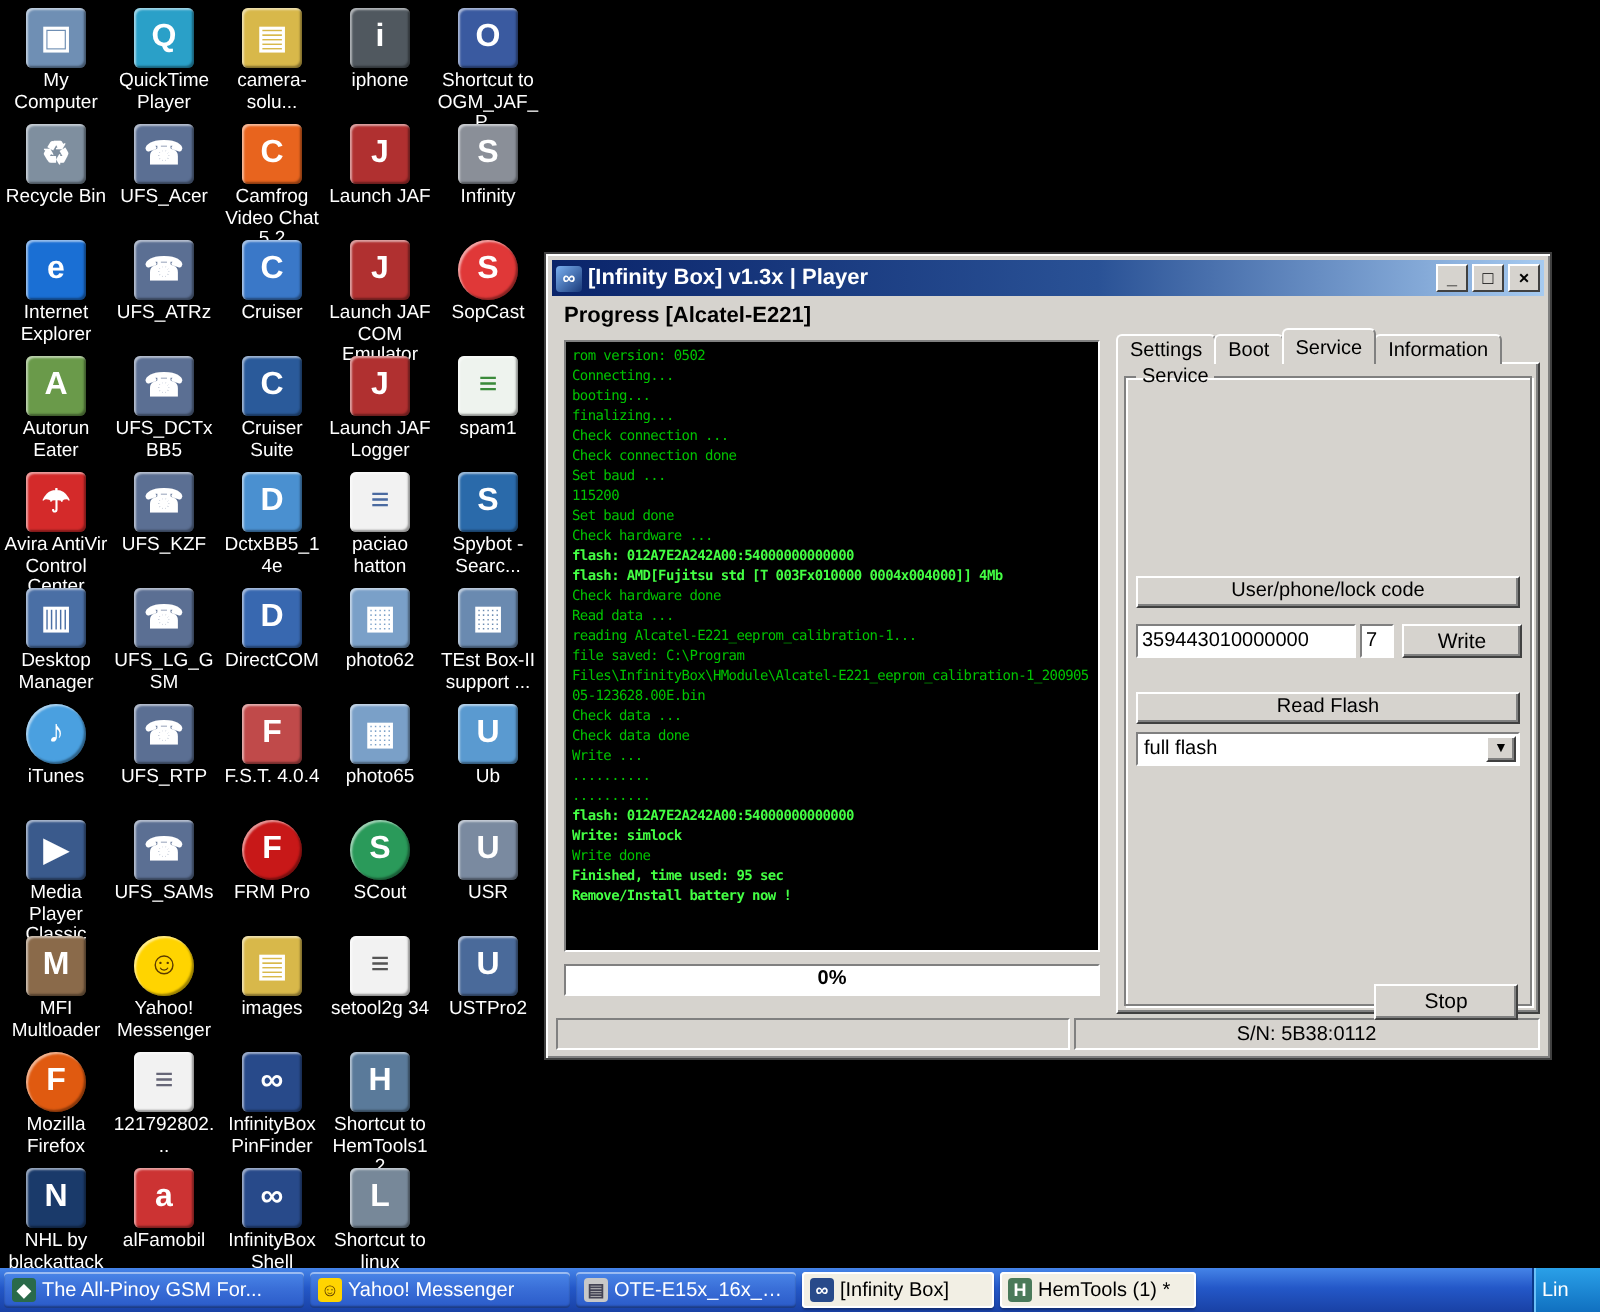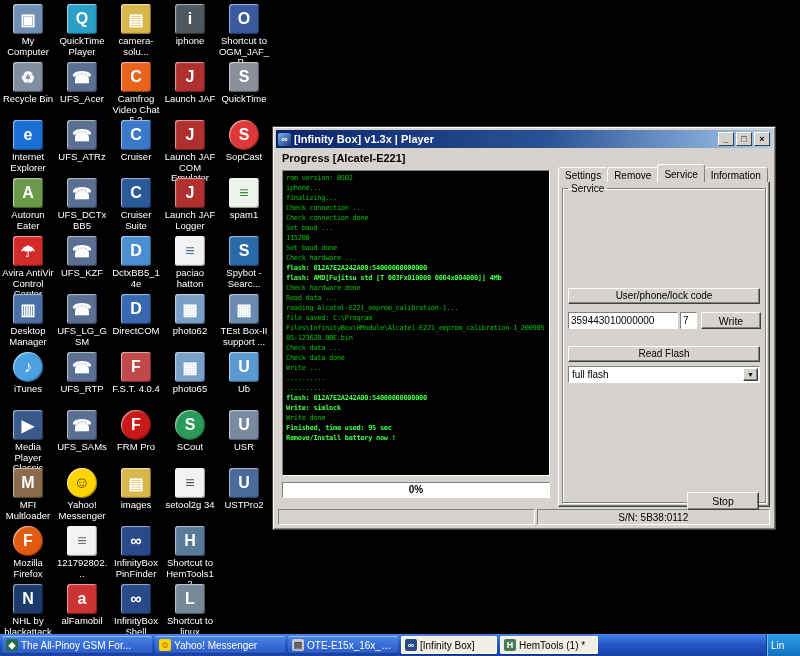--- a/index.html
+++ b/index.html
@@ -126,21 +126,21 @@
       <div class="dicon" style="left: 110px; top: 62px;">
         <div class="dicon-img" style="background-color: rgb(232, 100, 30); color: rgb(255, 255, 255);">C</div>
         <div class="dicon-label">Camfrog Video Chat 5.2</div>
       </div>
       <div class="dicon" style="left: 164px; top: 62px;">
         <div class="dicon-img" style="background-color: rgb(176, 48, 48); color: rgb(255, 255, 255);">J</div>
         <div class="dicon-label">Launch JAF</div>
       </div>
       <div class="dicon" style="left: 218px; top: 62px;">
         <div class="dicon-img" style="background-color: rgb(138, 143, 152); color: rgb(255, 255, 255);">S</div>
-        <div class="dicon-label">QuickTime</div>
+        <div class="dicon-label">Infinity</div>
       </div>
       <div class="dicon" style="left: 2px; top: 120px;">
         <div class="dicon-img" style="background-color: rgb(26, 111, 212); color: rgb(255, 255, 255);">e</div>
         <div class="dicon-label">Internet Explorer</div>
       </div>
       <div class="dicon" style="left: 56px; top: 120px;">
         <div class="dicon-img" style="background-color: rgb(91, 111, 147); color: rgb(255, 255, 255);">☎</div>
         <div class="dicon-label">UFS_ATRz</div>
       </div>
       <div class="dicon" style="left: 110px; top: 120px;">
@@ -315,21 +315,22 @@
       <span class="title-text">[Infinity Box] v1.3x | Player</span>
       <span class="tb-btn">_</span>
       <span class="tb-btn">□</span>
       <span class="tb-btn">×</span>
     </div>
 
     <div class="client">
       <div class="progress-label">Progress [Alcatel-E221]</div>
       <div class="console">
           <div class="cline c-g">rom version: 0502</div>
-          <div class="cline c-g">iphone...</div>
+          <div class="cline c-g">Connecting...</div>
+          <div class="cline c-g">booting...</div>
           <div class="cline c-g">finalizing...</div>
           <div class="cline c-g">Check connection ...</div>
           <div class="cline c-g">Check connection done</div>
           <div class="cline c-g">Set baud ...</div>
           <div class="cline c-g">115200</div>
           <div class="cline c-g">Set baud done</div>
           <div class="cline c-g">Check hardware ...</div>
           <div class="cline c-l">flash: 012A7E2A242A00:54000000000000</div>
           <div class="cline c-l">flash: AMD[Fujitsu std [T 003Fx010000 0004x004000]] 4Mb</div>
           <div class="cline c-g">Check hardware done</div>
@@ -348,21 +349,21 @@
           <div class="cline c-g">Write done</div>
           <div class="cline c-l">Finished, time used: 95 sec</div>
           <div class="cline c-l">Remove/Install battery now !</div>
         </div>
       <div class="progressbar">
         <span>0%</span>
       </div>
 
       <div class="tabs">
           <div class="tab">Settings</div>
-          <div class="tab">Remove</div>
+          <div class="tab">Boot</div>
           <div class="tab active">Service</div>
           <div class="tab">Information</div>
         </div>
 
       <div class="tabpage">
         <fieldset class="groupbox">
           <legend>Service</legend>
 
 
           <button class="btn hdrbtn user-code-hdr">User/phone/lock code</button>

